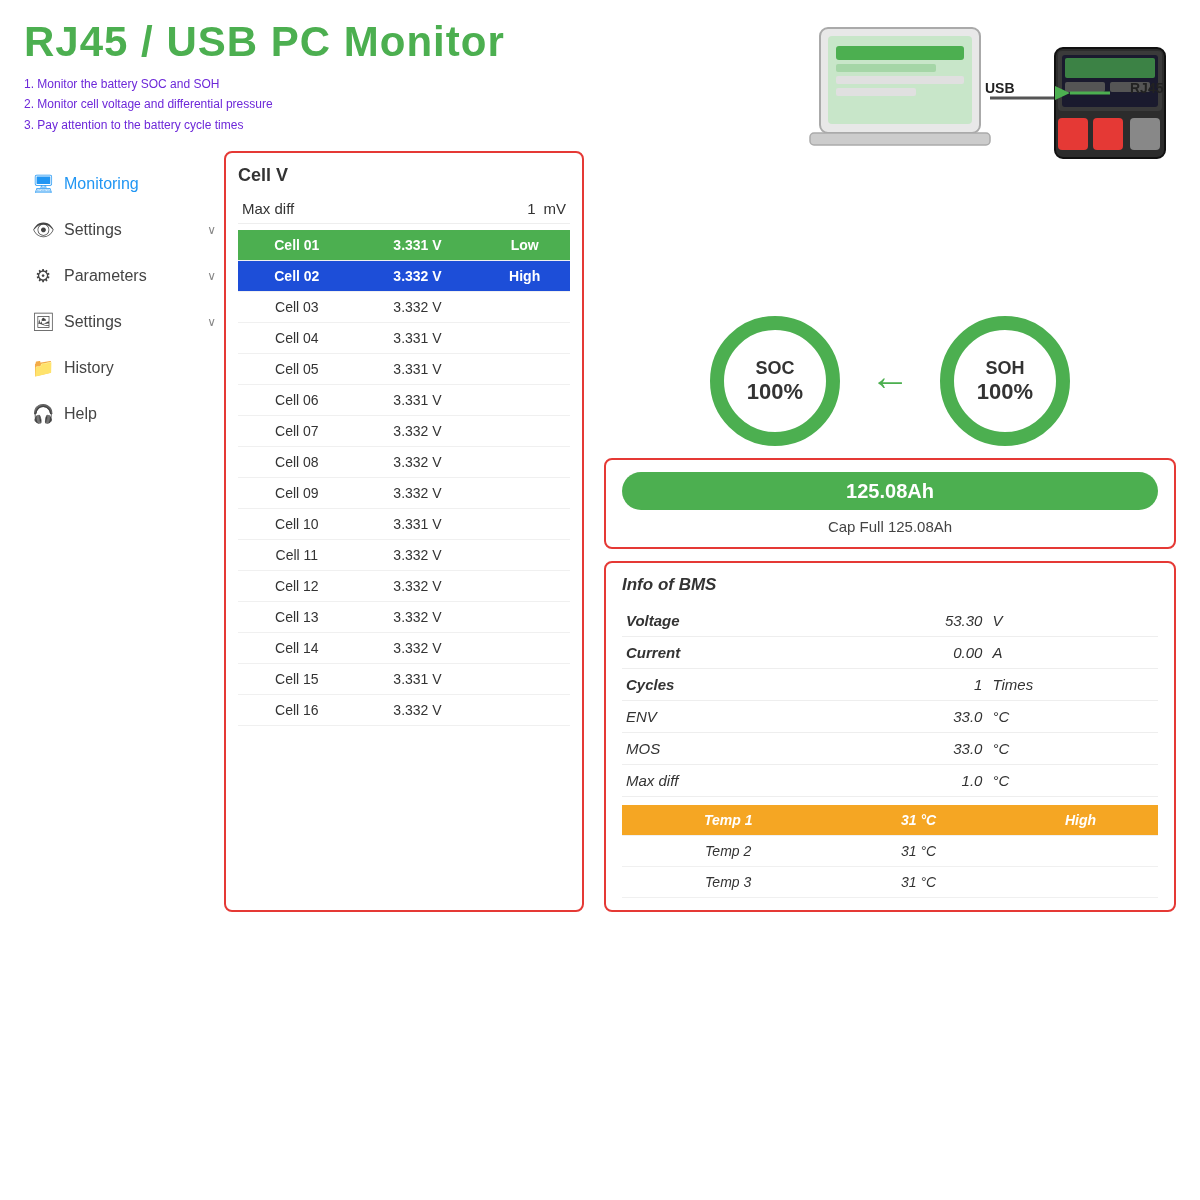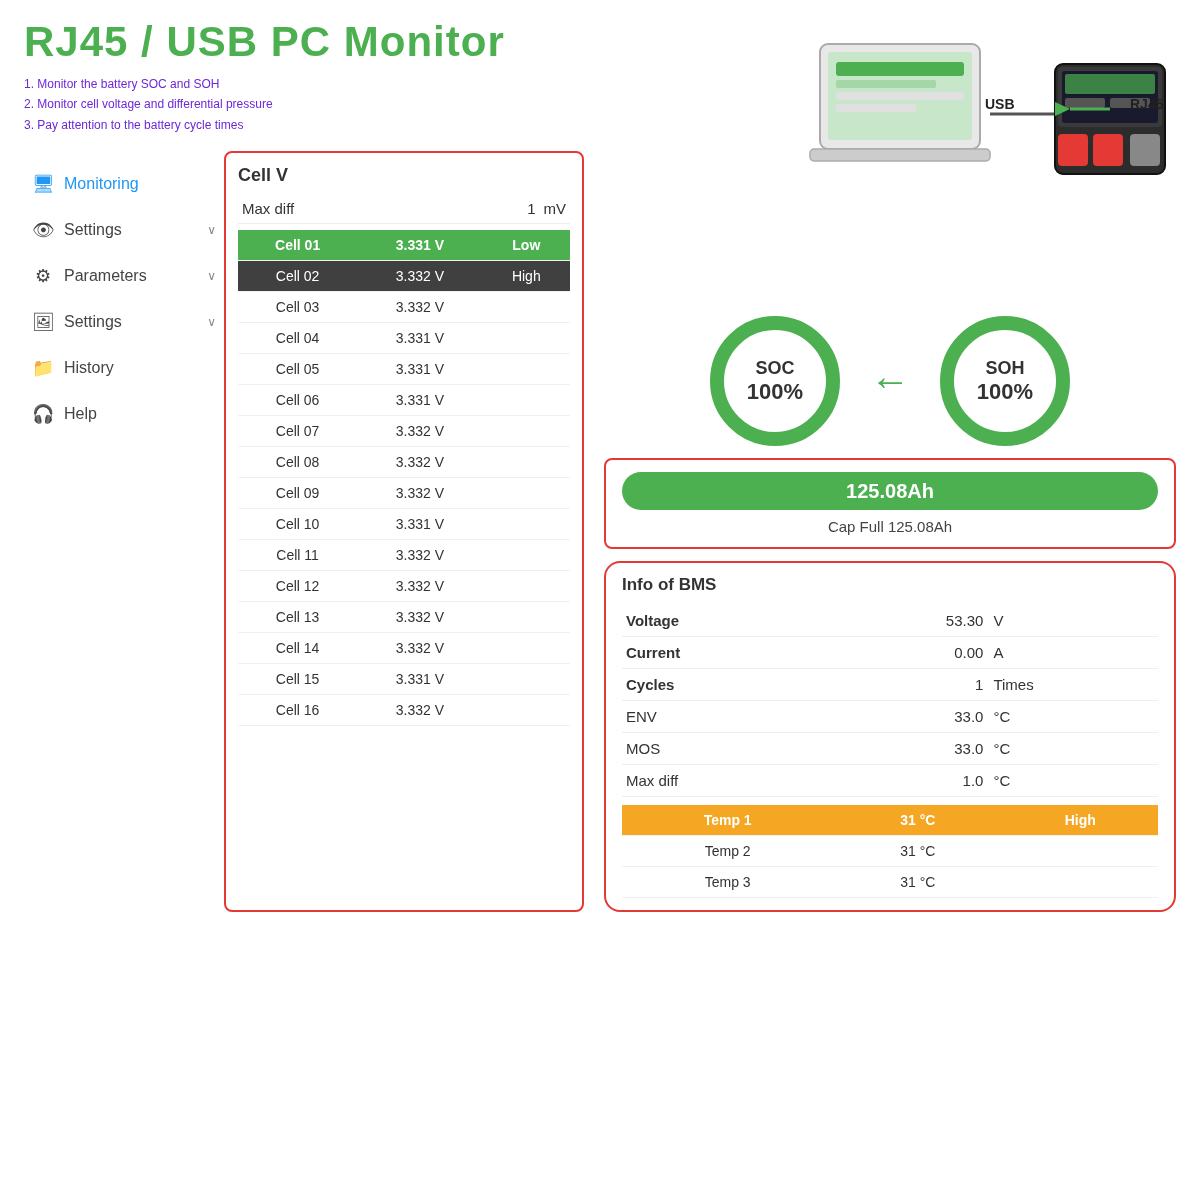--- a/index.html
+++ b/index.html
@@ -116,23 +116,23 @@
     }
     .cell-table tr td:first-child {
       text-align: center;
     }
     .cell-row-green td {
       background: #4CAF50;
       color: #fff !important;
       font-weight: bold;
     }
     .cell-row-orange td {
-      background: #404040;
+      background: #1d4ed8;
       color: #fff !important;
-      font-weight: normal;
+      font-weight: bold;
     }
 
     
     .right-panel {
       flex: 1;
       display: flex;
       flex-direction: column;
       gap: 12px;
     }
     .gauge-circle {
@@ -178,23 +178,24 @@
     .cap-full-label {
       text-align: center;
       margin-top: 8px;
       font-size: 15px;
       color: #444;
     }
 
     
     .bms-panel {
       border: 2.5px solid #e53935;
-      border-radius: 16px;
+      border-radius: 8px;
       padding: 12px 16px;
       background: #fff;
+      font-style: italic;
     }
     .bms-title {
       font-size: 17px;
       font-weight: bold;
       color: #333;
       margin-bottom: 10px;
     }
     .bms-table {
       width: 100%;
       border-collapse: collapse;
@@ -241,21 +242,21 @@
     }
     .temp-row-green td {
       background: #4CAF50;
       color: #fff !important;
       font-weight: bold;
     }
 
     
     .laptop-battery-area {
       position: absolute;
-      top: 24px;
+      top: 8px;
       right: 20px;
       width: 380px;
       height: 180px;
     }
   </style>
 </head>
 <body>
 
 <div class="header">
   <div class="main-title">RJ45 / USB PC Monitor</div>

